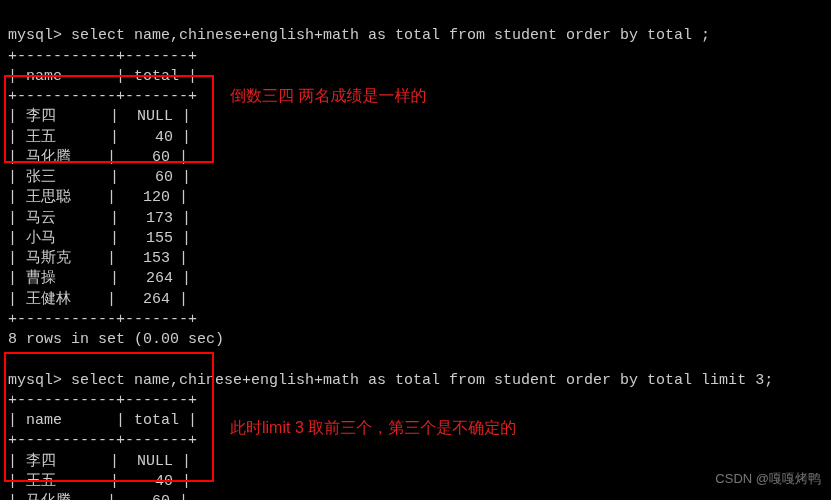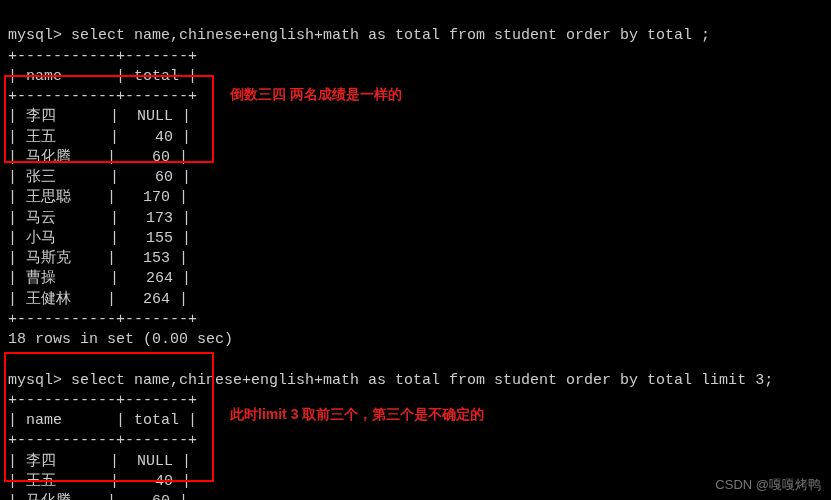--- a/index.html
+++ b/index.html
@@ -20,65 +20,65 @@
       line-height: 1.35;
     }
     .red-box {
       border: 2px solid #f00;
       position: absolute;
     }
     .annotation {
       position: absolute;
       color: #e02020;
       font-family: "Microsoft YaHei", sans-serif;
-      font-size: 14px;
-      font-weight: 700;
+      font-size: 16px;
+      font-weight: 400;
     }
     .watermark {
       position: absolute;
-      bottom: 6px;
+      bottom: 12px;
       right: 10px;
       color: #777;
       font-family: "Microsoft YaHei", sans-serif;
       font-size: 13px;
       margin-top: 48px;
     }
     .sep { color:#ccc; }
   </style>
 </head>
 <body>
 
 <div class="terminal">
 <span>mysql&gt;</span><span> select name,chinese+english+math as total from student order by total ;</span>
 <span class="sep">+-----------+-------+</span>
 <span>| <span>name</span>      | <span>total</span> |</span>
 <span class="sep">+-----------+-------+</span>
 <span>| <span>李四</span>      |  <span>NULL</span> |</span>
 <span>| <span>王五</span>      |    <span>40</span> |</span>
 <span>| <span>马化腾</span>    |    <span>60</span> |</span>
 <span>| <span>张三</span>      |    <span>60</span> |</span>
-<span>| <span>王思聪</span>    |   <span>170</span> |</span>
+<span>| <span>王思聪</span>    |   <span>120</span> |</span>
 <span>| <span>马云</span>      |   <span>173</span> |</span>
 <span>| <span>小马</span>      |   <span>155</span> |</span>
 <span>| <span>马斯克</span>    |   <span>153</span> |</span>
 <span>| <span>曹操</span>      |   <span>264</span> |</span>
 <span>| <span>王健林</span>    |   <span>264</span> |</span>
 <span class="sep">+-----------+-------+</span>
-<span>18 rows in set (0.00 sec)</span>
+<span>8 rows in set (0.00 sec)</span>
 
 <span>mysql&gt;</span><span> select name,chinese+english+math as total from student order by total limit 3;</span>
 <span class="sep">+-----------+-------+</span>
 <span>| <span>name</span>      | <span>total</span> |</span>
 <span class="sep">+-----------+-------+</span>
 <span>| <span>李四</span>      |  <span>NULL</span> |</span>
 <span>| <span>王五</span>      |    <span>40</span> |</span>
 <span>| <span>马化腾</span>    |    <span>60</span> |</span>
 
 
 </div>
 
 <div class="red-box" style="left:4px; top:75px; width:206px; height:84px;"></div>
 <div class="annotation" style="left:230px; top:86px;">倒数三四 两名成绩是一样的</div>
 
 <div class="red-box" style="left:4px; top:352px; width:206px; height:126px;"></div>
-<div class="annotation" style="left:230px; top:406px;text-align:center;">此时limit 3 取前三个，第三个是不确定的</div>
+<div class="annotation" style="left:230px; top:418px;text-align:center;">此时limit 3 取前三个，第三个是不确定的</div>
 
 <div class="watermark">CSDN @嘎嘎烤鸭</div>
 
 </body></html>

